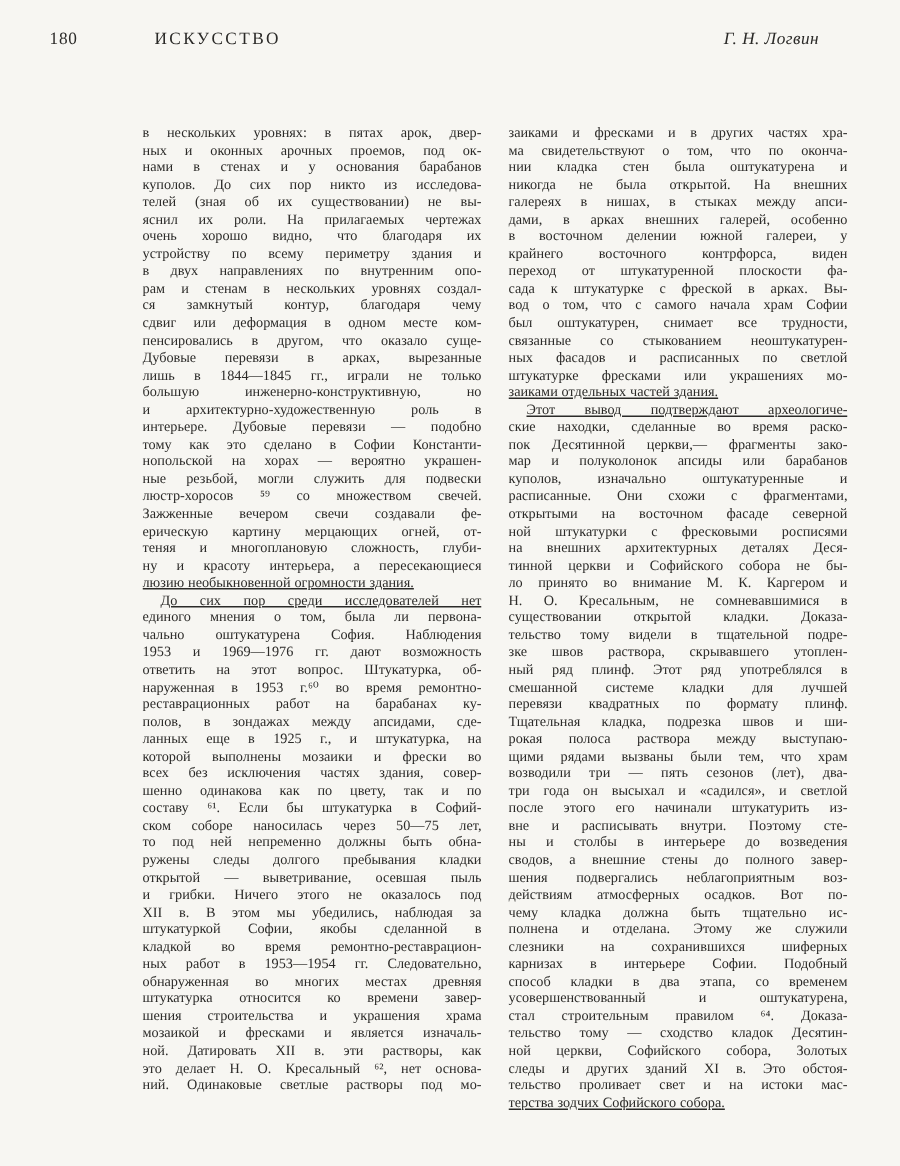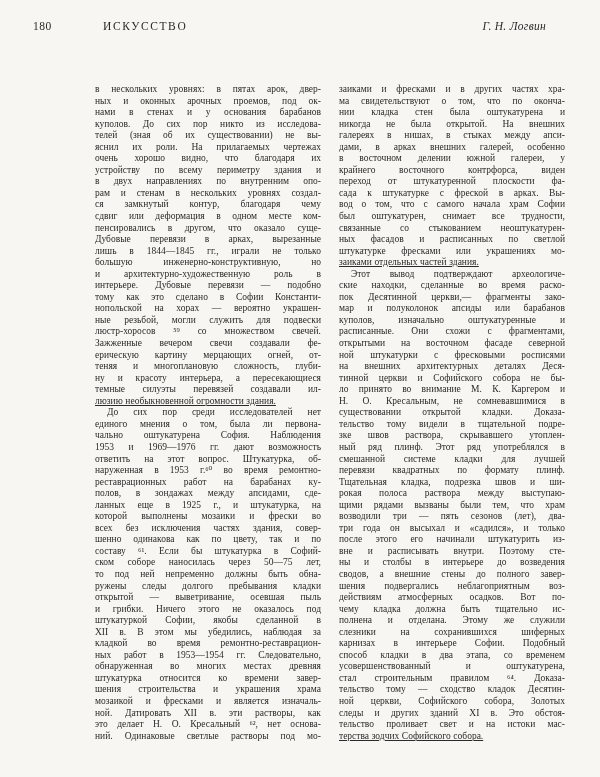--- a/index.html
+++ b/index.html
@@ -50,20 +50,21 @@
     text-align: justify;
     text-align-last: justify;
     word-spacing: 0.2px;
   }
   .line.lastline {
     text-align-last: left;
     text-decoration: underline;
   }
   .line.indent {
     text-indent: 12px;
+    text-decoration: underline;
   }
 </style>
 </head>
 <body style="color: rgb(43, 42, 40);">
 
 <div class="page" style="background: rgb(247, 246, 242);">
   <div class="header">
     <span class="page-number">180</span>
     <span class="running-title">ИСКУССТВО</span>
     <span class="author">Г. Н. Логвин</span>
@@ -89,42 +90,41 @@
         <div class="line">и архитектурно-художественную роль в</div>
         <div class="line">интерьере. Дубовые перевязи — подобно</div>
         <div class="line">тому как это сделано в Софии Константи-</div>
         <div class="line">нопольской на хорах — вероятно украшен-</div>
         <div class="line">ные резьбой, могли служить для подвески</div>
         <div class="line">люстр-хоросов ⁵⁹ со множеством свечей.</div>
         <div class="line">Зажженные вечером свечи создавали фе-</div>
         <div class="line">ерическую картину мерцающих огней, от-</div>
         <div class="line">теняя и многоплановую сложность, глуби-</div>
         <div class="line">ну и красоту интерьера, а пересекающиеся</div>
-        <div class="line">темные силуэты перевязей создавали ил-</div>
         <div class="line lastline">люзию необыкновенной огромности здания.</div>
         <div class="line indent">До сих пор среди исследователей нет</div>
         <div class="line">единого мнения о том, была ли первона-</div>
         <div class="line">чально оштукатурена София. Наблюдения</div>
         <div class="line">1953 и 1969—1976 гг. дают возможность</div>
         <div class="line">ответить на этот вопрос. Штукатурка, об-</div>
         <div class="line">наруженная в 1953 г.⁶⁰ во время ремонтно-</div>
         <div class="line">реставрационных работ на барабанах ку-</div>
         <div class="line">полов, в зондажах между апсидами, сде-</div>
         <div class="line">ланных еще в 1925 г., и штукатурка, на</div>
         <div class="line">которой выполнены мозаики и фрески во</div>
         <div class="line">всех без исключения частях здания, совер-</div>
         <div class="line">шенно одинакова как по цвету, так и по</div>
         <div class="line">составу ⁶¹. Если бы штукатурка в Софий-</div>
         <div class="line">ском соборе наносилась через 50—75 лет,</div>
         <div class="line">то под ней непременно должны быть обна-</div>
         <div class="line">ружены следы долгого пребывания кладки</div>
         <div class="line">открытой — выветривание, осевшая пыль</div>
         <div class="line">и грибки. Ничего этого не оказалось под</div>
+        <div class="line">XII в. В этом мы убедились, наблюдая за</div>
         <div class="line">штукатуркой Софии, якобы сделанной в</div>
-        <div class="line">XII в. В этом мы убедились, наблюдая за</div>
         <div class="line">кладкой во время ремонтно-реставрацион-</div>
         <div class="line">ных работ в 1953—1954 гг. Следовательно,</div>
         <div class="line">обнаруженная во многих местах древняя</div>
         <div class="line">штукатурка относится ко времени завер-</div>
         <div class="line">шения строительства и украшения храма</div>
         <div class="line">мозаикой и фресками и является изначаль-</div>
         <div class="line">ной. Датировать XII в. эти растворы, как</div>
         <div class="line">это делает Н. О. Кресальный ⁶², нет основа-</div>
         <div class="line">ний. Одинаковые светлые растворы под мо-</div>
       </div>
@@ -160,21 +160,21 @@
         <div class="line">существовании открытой кладки. Доказа-</div>
         <div class="line">тельство тому видели в тщательной подре-</div>
         <div class="line">зке швов раствора, скрывавшего утоплен-</div>
         <div class="line">ный ряд плинф. Этот ряд употреблялся в</div>
         <div class="line">смешанной системе кладки для лучшей</div>
         <div class="line">перевязи квадратных по формату плинф.</div>
         <div class="line">Тщательная кладка, подрезка швов и ши-</div>
         <div class="line">рокая полоса раствора между выступаю-</div>
         <div class="line">щими рядами вызваны были тем, что храм</div>
         <div class="line">возводили три — пять сезонов (лет), два-</div>
-        <div class="line">три года он высыхал и «садился», и только</div>
+        <div class="line">три года он высыхал и «садился», и светлой</div>
         <div class="line">после этого его начинали штукатурить из-</div>
         <div class="line">вне и расписывать внутри. Поэтому сте-</div>
         <div class="line">ны и столбы в интерьере до возведения</div>
         <div class="line">сводов, а внешние стены до полного завер-</div>
         <div class="line">шения подвергались неблагоприятным воз-</div>
         <div class="line">действиям атмосферных осадков. Вот по-</div>
         <div class="line">чему кладка должна быть тщательно ис-</div>
         <div class="line">полнена и отделана. Этому же служили</div>
         <div class="line">слезники на сохранившихся шиферных</div>
         <div class="line">карнизах в интерьере Софии. Подобный</div>

